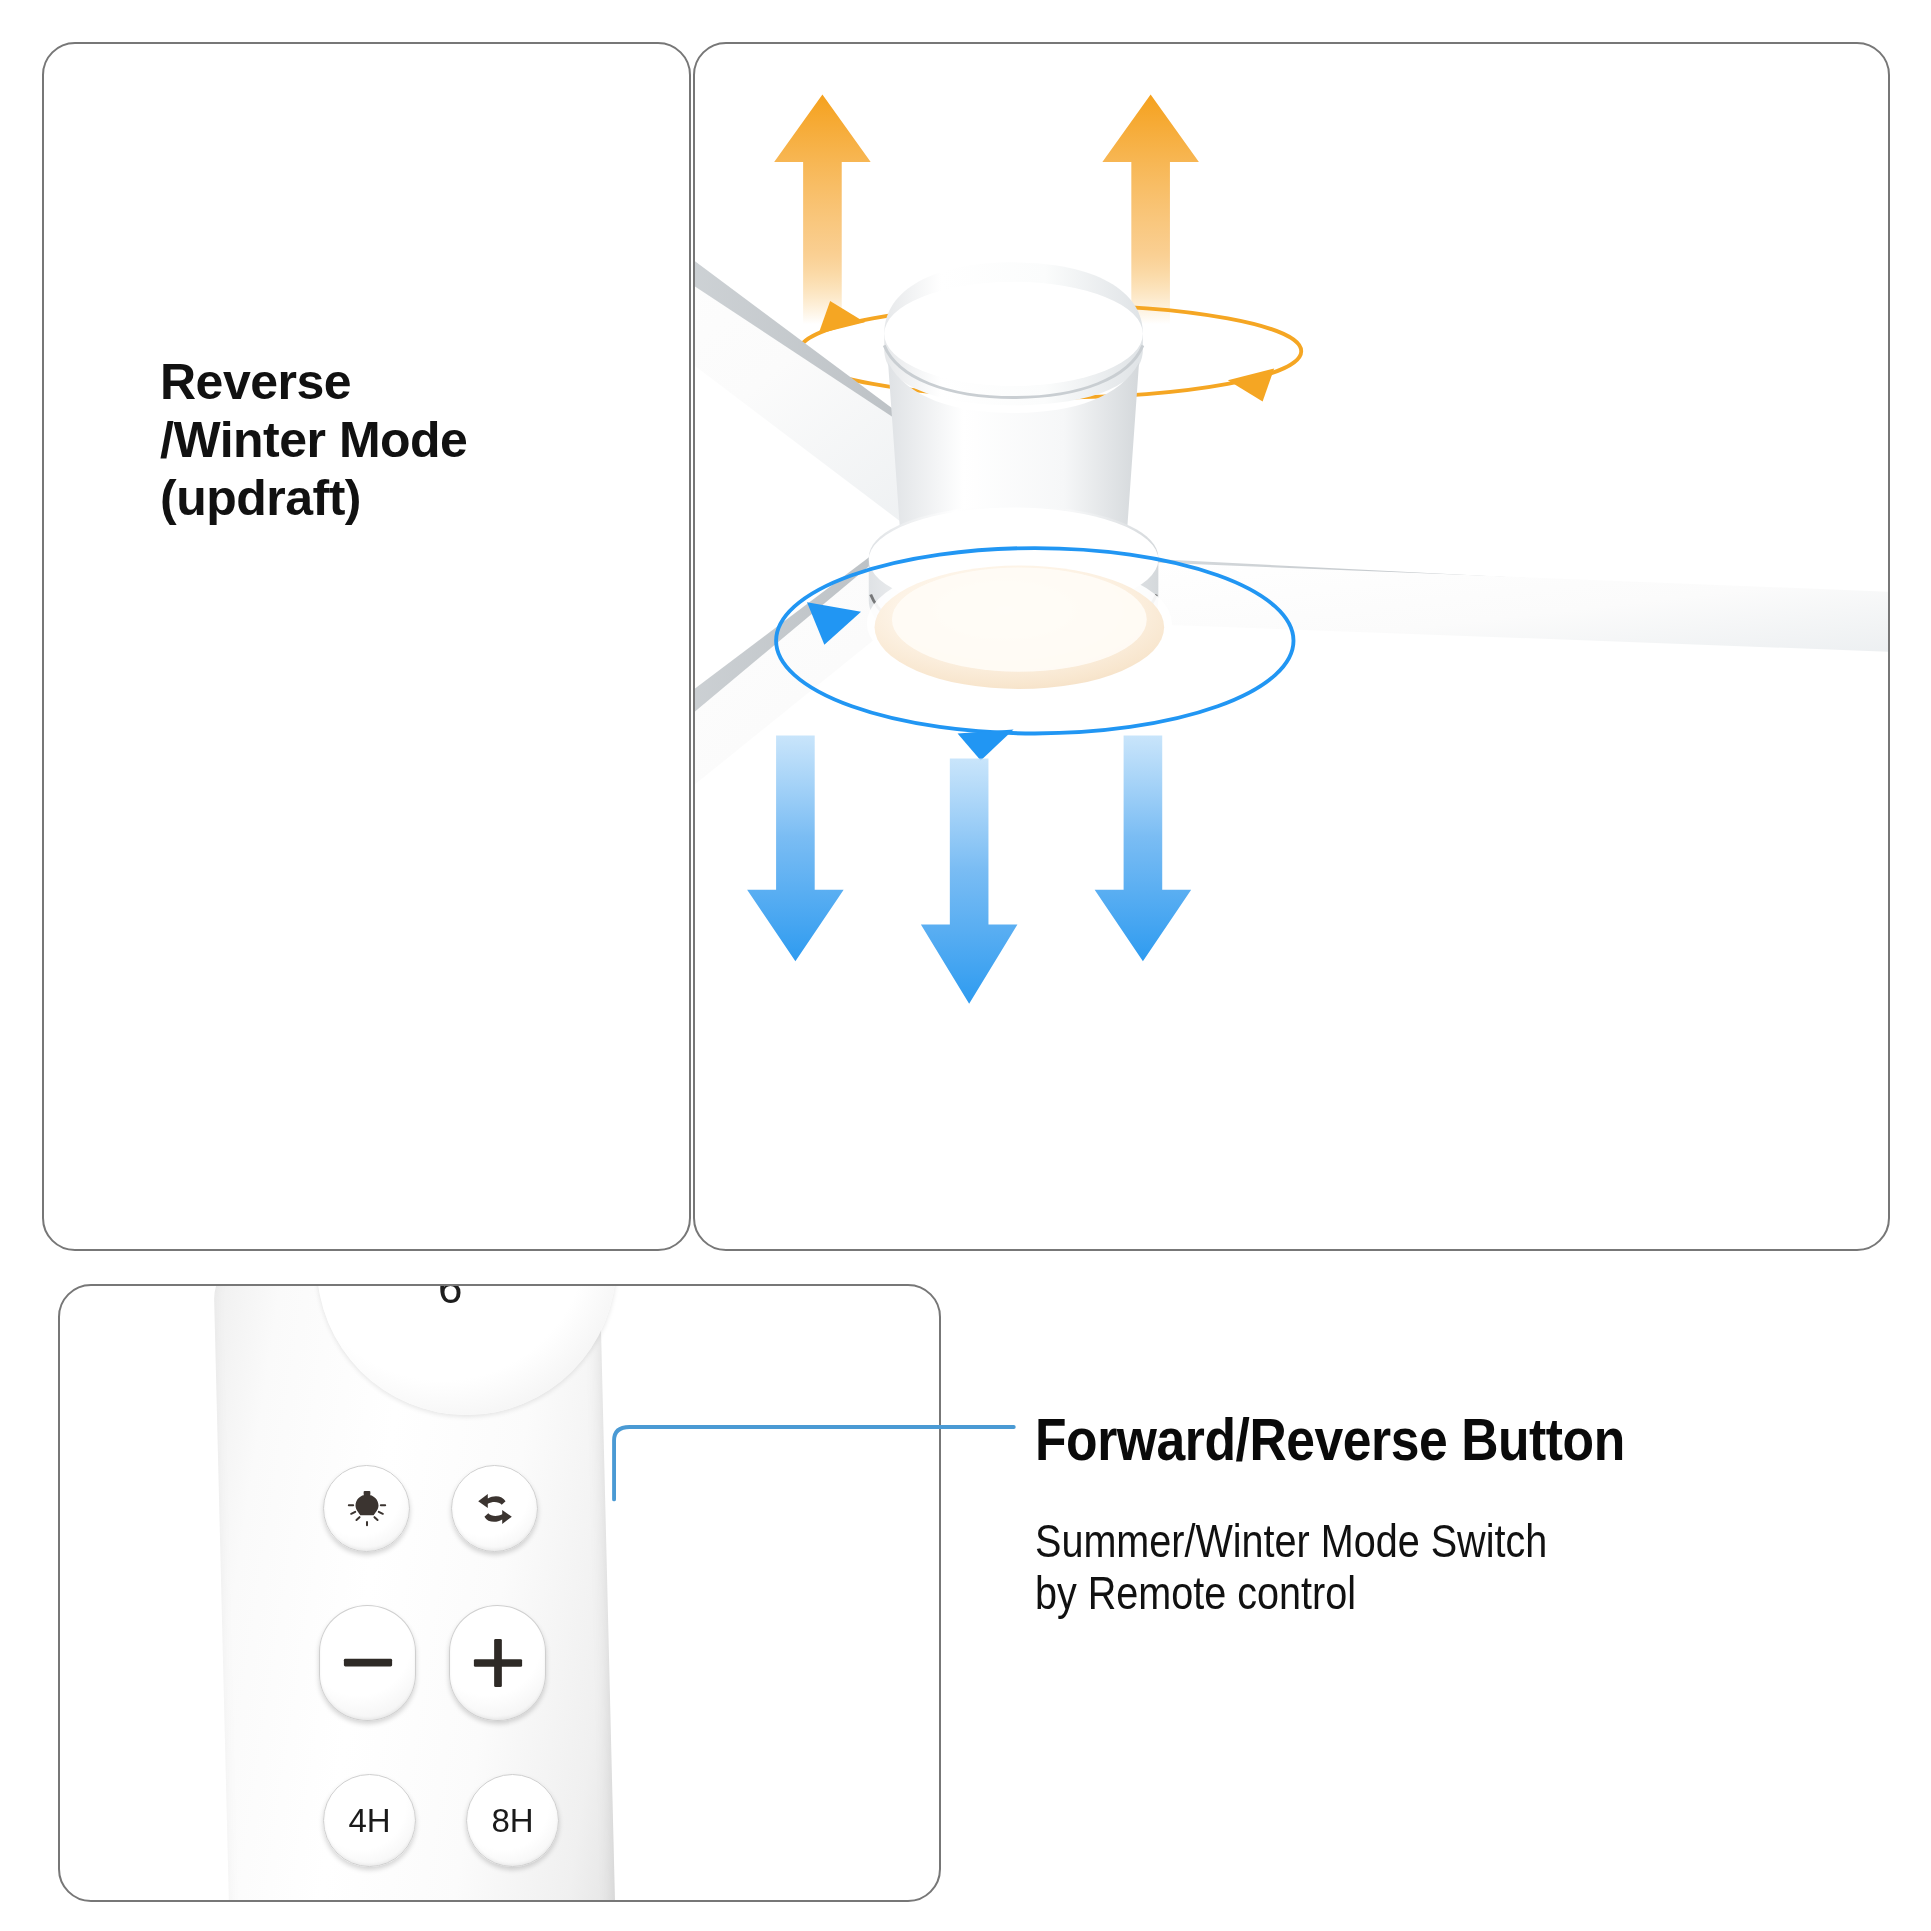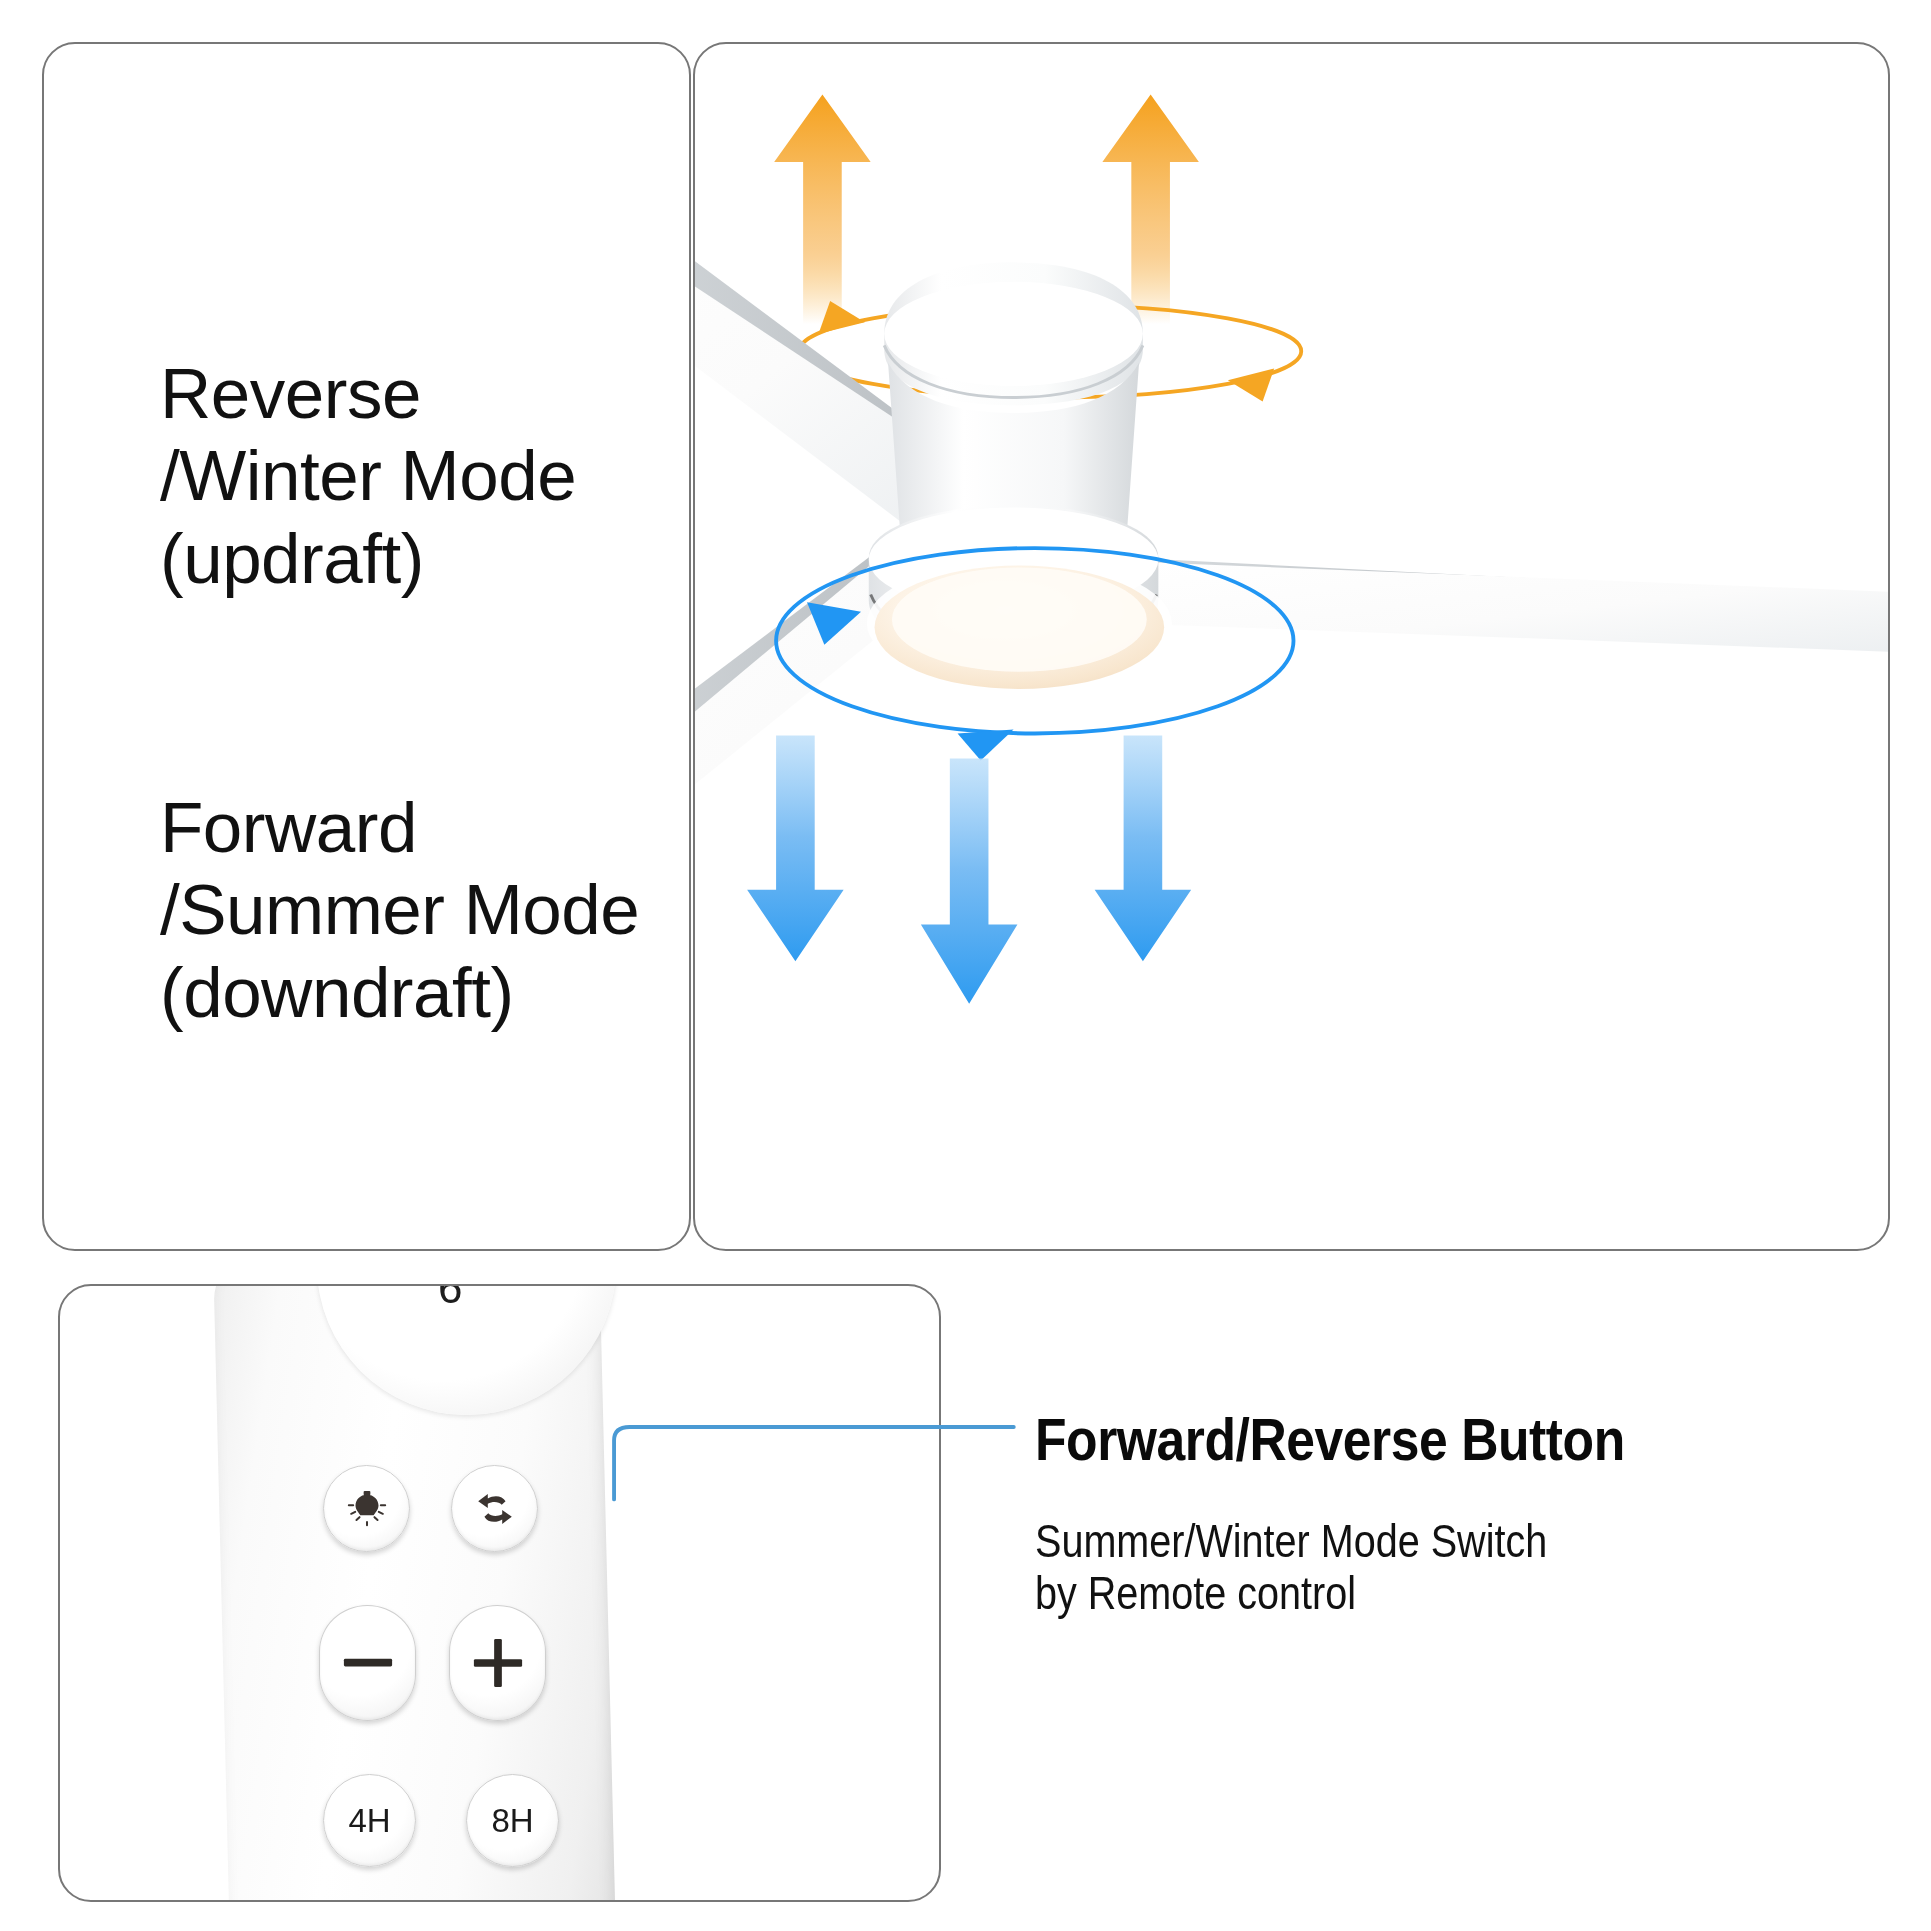--- a/index.html
+++ b/index.html
@@ -23,24 +23,24 @@
   }
   #panel-modes{left:42px;top:42px;width:649px;height:1209px;}
   #panel-fan{left:693px;top:42px;width:1197px;height:1209px;overflow:hidden;}
   #panel-remote{left:58px;top:1284px;width:883px;height:618px;overflow:hidden;}
 
   
   .mode-label{
     position:absolute;
     left:116px;
     color:#111111;
-    font-size:71px;
+    font-size:50px;
     line-height:1.16;
     letter-spacing:-0.5px;
-    font-weight:400;
+    font-weight:700;
     white-space:pre-line;
   }
   #label-reverse{top:309px;}
   #label-forward{top:743px;}
 
   
   .fansvg{position:absolute;left:0;top:0;width:1197px;height:1209px;display:block;}
 
   
   .remote-body{
@@ -108,23 +108,20 @@
 </style>
 </head>
 <body>
 
 <div class="stage">
 
   <div class="panel" id="panel-modes">
     <div class="mode-label" id="label-reverse">Reverse
 /Winter Mode
 (updraft)</div>
-    <div class="mode-label" id="label-forward">Forward
-/Summer Mode
-(downdraft)</div>
   </div>
 
   <div class="panel" id="panel-fan">
     <svg class="fansvg" viewBox="0 0 1240 1252">
       <defs>
         <linearGradient id="gOrange" x1="0" y1="1" x2="0" y2="0">
           <stop offset="0%" stop-color="#F5A623" stop-opacity="0"></stop>
           <stop offset="32%" stop-color="#F8BE6B" stop-opacity="0.75"></stop>
           <stop offset="100%" stop-color="#F5A11D" stop-opacity="1"></stop>
         </linearGradient>

